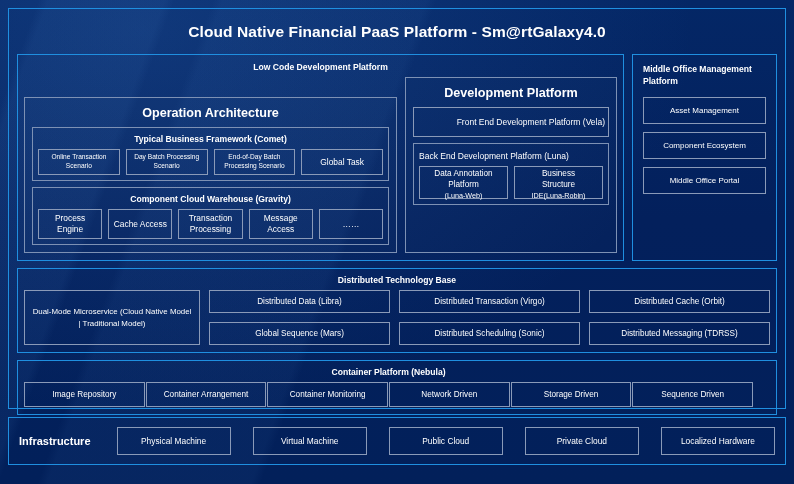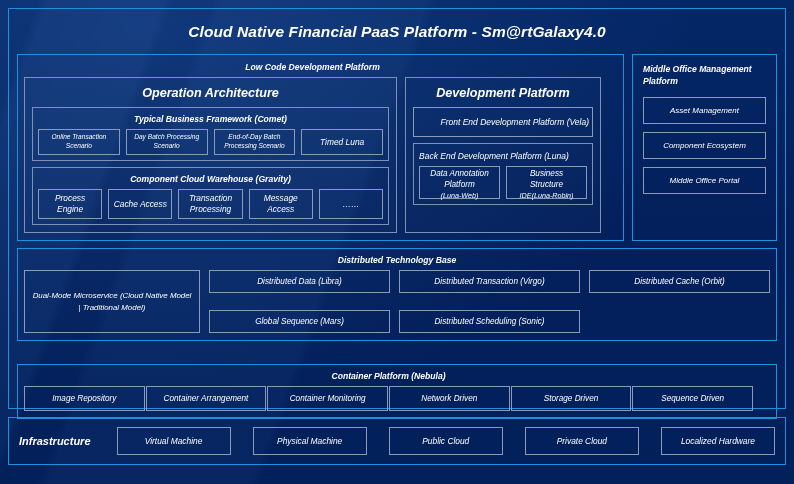--- a/index.html
+++ b/index.html
@@ -32,21 +32,20 @@
     pointer-events: none;
     z-index: 0;
   }
 
   .page {
     position: relative;
     z-index: 1;
     width: 794px;
     height: 484px;
     padding: 8px 8px 0 8px;
-    font-style: italic;
   }
 
   
   .main-frame {
     border: 1.5px solid #1f8fe0;
     height: 401px;
     padding: 0 8px;
     display: flex;
     flex-direction: column;
   }
@@ -63,21 +62,21 @@
   
   .upper-row {
     display: flex;
     gap: 8px;
     margin-bottom: 7px;
   }
 
   .lowcode {
     flex: 1 1 auto;
     border: 1px solid #1f8fe0;
-    padding: 5px 22px 7px 6px;
+    padding: 5px 6px 7px 6px;
   }
 
   .section-head {
     text-align: center;
     font-size: 8.6px;
     font-weight: bold;
     padding: 2px 0 5px 0;
     color: #ffffff;
   }
 
@@ -93,21 +92,21 @@
   }
 
   .panel-title {
     text-align: center;
     font-size: 12.6px;
     font-weight: bold;
     color: #ffffff;
     padding: 2px 0 7px 0;
   }
 
-  .col-ops { flex: 0 0 373px; }
+  .col-ops { flex: 0 0 373px; margin-top: 20px; }
   .col-dev { flex: 1 1 auto; }
 
   
   .group {
     border: 1px solid #7d91b4;
     padding: 4px 5px 5px 5px;
     margin-bottom: 6px;
   }
   .group:last-child { margin-bottom: 0; }
 
@@ -215,35 +214,34 @@
     text-align: center;
     font-size: 7.9px;
     line-height: 1.45;
     padding: 3px 6px;
     color: #ffffff;
   }
   .dtb-col {
     flex: 1 1 0;
     display: flex;
     flex-direction: column;
-    gap: 17px;
+    gap: 9px;
   }
   .dtb-chip {
     border: 1px solid #8a9ab8;
     text-align: center;
     font-size: 8.2px;
     padding: 6px 2px;
     color: #ffffff;
   }
 
   
   .container-platform {
     border: 1px solid #1f8fe0;
     padding: 4px 23px 7px 6px;
-    margin-top: 16px;
   }
   .cp-row {
     display: flex;
     gap: 1px;
     border-radius: 7px;
   }
   .cp-chip {
     flex: 1 1 0;
     border: 1px solid #8a9ab8;
     text-align: center;
@@ -298,21 +296,21 @@
 
           <div class="panel col-ops">
             <div class="panel-title">Operation Architecture</div>
 
             <div class="group">
               <div class="group-title">Typical Business Framework (Comet)</div>
               <div class="chip-row">
                 <div class="chip">Online Transaction Scenario</div>
                 <div class="chip">Day Batch Processing Scenario</div>
                 <div class="chip">End-of-Day Batch Processing Scenario</div>
-                <div class="chip lg">Timed Luna</div>
+                <div class="chip lg">Global Task</div>
               </div>
             </div>
 
             <div class="group">
               <div class="group-title">Component Cloud Warehouse (Gravity)</div>
               <div class="chip-row">
                 <div class="chip lg tall">Process Engine</div>
                 <div class="chip lg tall">Cache Access</div>
                 <div class="chip lg tall">Transaction Processing</div>
                 <div class="chip lg tall">Message Access</div>
@@ -362,40 +360,41 @@
         <div class="dtb-col">
           <div class="dtb-chip">Distributed Data (Libra)</div>
           <div class="dtb-chip">Global Sequence (Mars)</div>
         </div>
         <div class="dtb-col">
           <div class="dtb-chip">Distributed Transaction (Virgo)</div>
           <div class="dtb-chip">Distributed Scheduling (Sonic)</div>
         </div>
         <div class="dtb-col">
           <div class="dtb-chip">Distributed Cache (Orbit)</div>
+          <div class="dtb-chip">Distributed Messaging (TDRSS)</div>
         </div>
       </div>
     </div>
 
     <div class="container-platform">
       <div class="section-head">Container Platform (Nebula)</div>
       <div class="cp-row">
         <div class="cp-chip">Image Repository</div>
         <div class="cp-chip">Container Arrangement</div>
         <div class="cp-chip">Container Monitoring</div>
         <div class="cp-chip">Network Driven</div>
         <div class="cp-chip">Storage Driven</div>
         <div class="cp-chip">Sequence Driven</div>
       </div>
     </div>
 
   </div>
 
   <div class="infra">
     <div class="infra-label">Infrastructure</div>
+    <div class="infra-chip">Physical Machine</div>
     <div class="infra-chip">Virtual Machine</div>
-    <div class="infra-chip">Physical Machine</div>
     <div class="infra-chip">Public Cloud</div>
     <div class="infra-chip">Private Cloud</div>
     <div class="infra-chip">Localized Hardware</div>
   </div>
 
 </div>
 
 </body></html>

